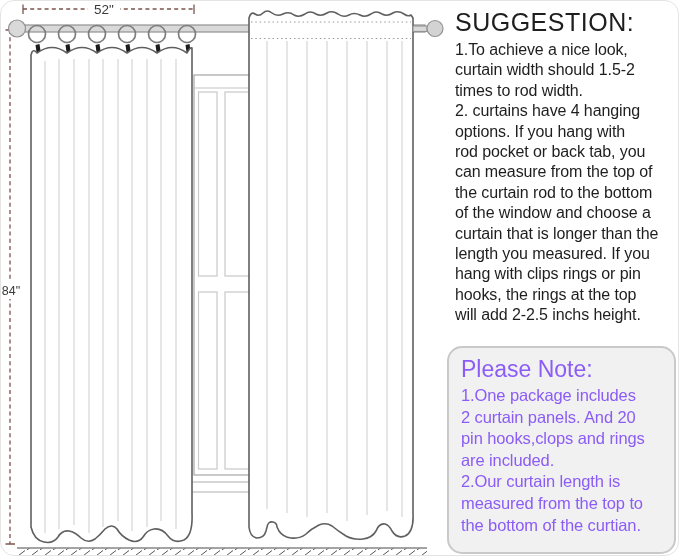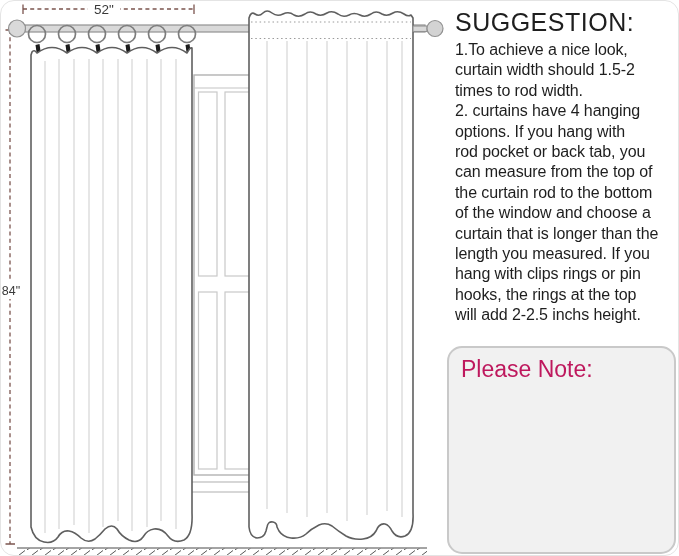--- a/index.html
+++ b/index.html
@@ -8,21 +8,21 @@
     border:1.5px solid #e4e4e4;border-radius:14px;box-sizing:border-box;
     font-family:"Liberation Sans", sans-serif;overflow:hidden;
   }
   .diagram-svg{position:absolute;left:0;top:0;width:679px;height:556px;}
   .suggestion{position:absolute;left:454px;top:6px;width:228px;color:#1e1e1e;}
   .sug-head{font-size:25px;letter-spacing:.5px;line-height:30px;}
   .sug-body{font-size:16px;line-height:20.4px;white-space:pre;letter-spacing:-0.1px;margin-top:3px;}
   .note-box{
     position:absolute;left:446px;top:345px;width:229px;height:208px;box-sizing:border-box;
     background:#f1f1f1;border:2px solid #c9c9c9;border-radius:15px;
-    padding:6px 0 4px 12px;color:#be185d;
+    padding:6px 0 4px 12px;color:#8b5cf6;
   }
   .note-head{font-size:23px;line-height:30px;}
   .note-body{font-size:16.5px;line-height:21.6px;white-space:pre;letter-spacing:-0.1px;margin-top:1px;}
   .meas-label{font-size:13.5px;fill:#3a3a3a;}
   .meas-label-small{font-size:12.5px;fill:#3a3a3a;}
 </style>
 </head>
 <body>
 
 <div class="stage">
@@ -159,15 +159,22 @@
 of the window and choose a
 curtain that is longer than the
 length you measured. If you
 hang with clips rings or pin
 hooks, the rings at the top
 will add 2-2.5 inchs height.</div>
   </div>
 
   <div class="note-box">
     <div class="note-head">Please Note:</div>
+    <div class="note-body">1.One package includes
+2 curtain panels. And 20
+pin hooks,clops and rings
+are included.
+2.Our curtain length is
+measured from the top to
+the bottom of the curtian.</div>
   </div>
 
 </div>
 
 </body></html>

